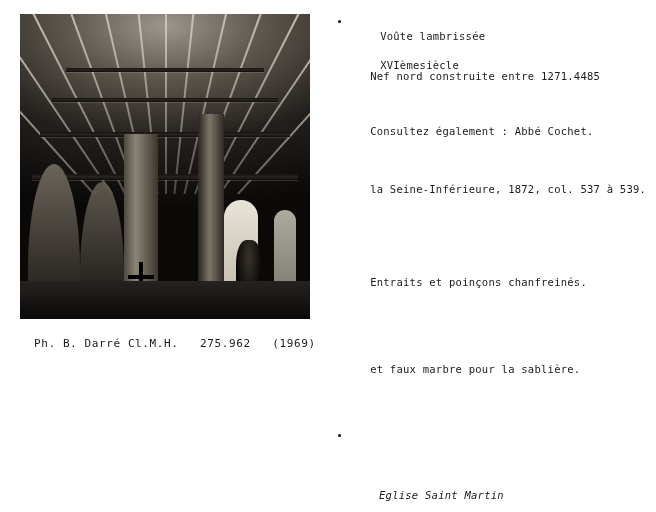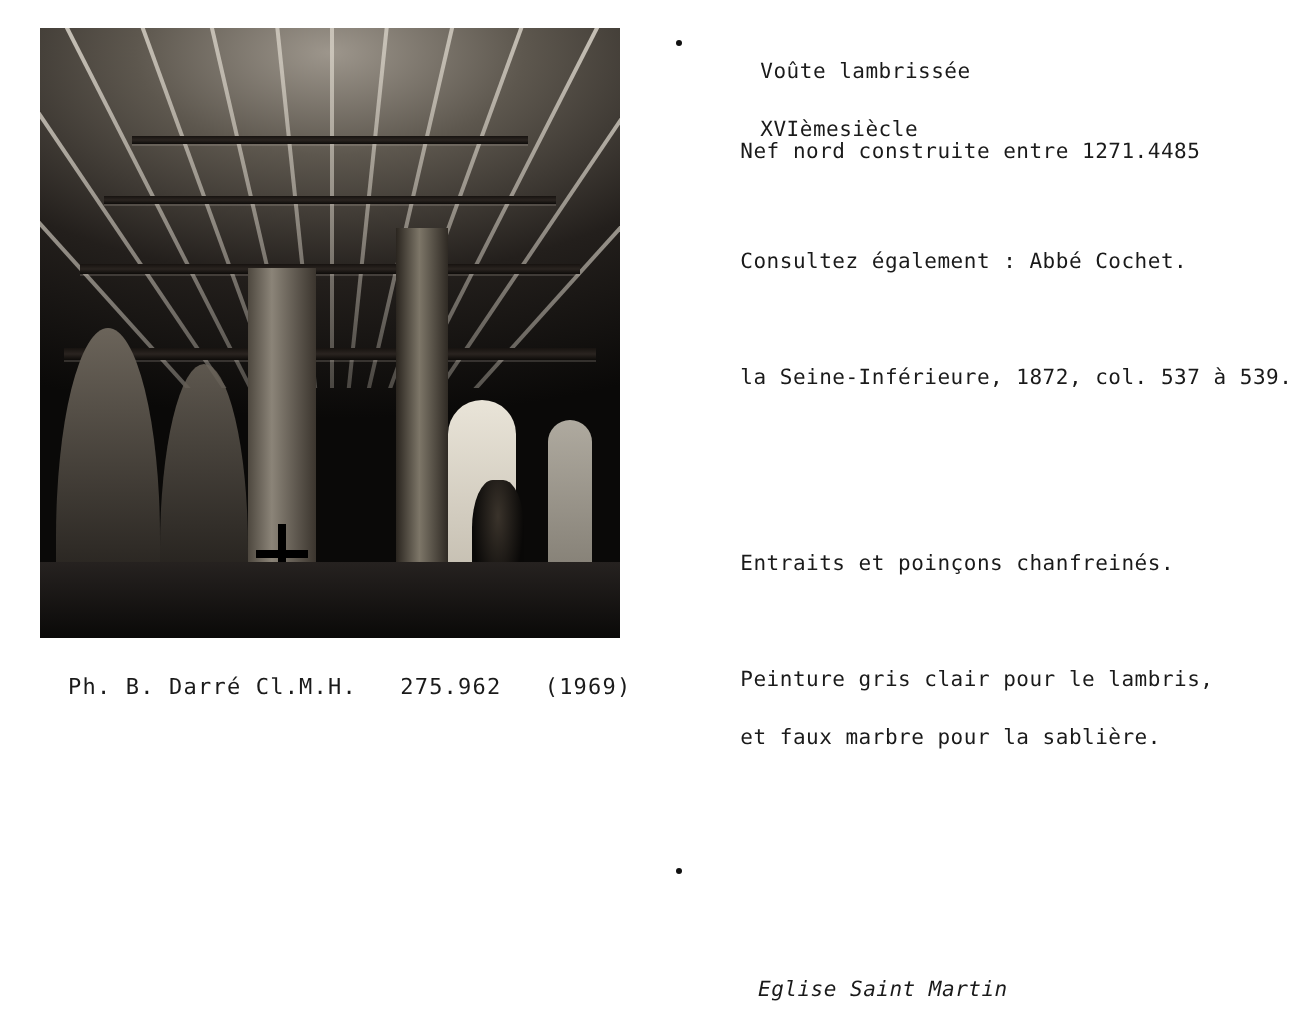--- a/index.html
+++ b/index.html
@@ -239,21 +239,21 @@
 
 <div class="typed" id="block-consult">
   <span>Consultez également : Abbé Cochet.</span><br>
   <br>
   <span>la Seine-Inférieure, 1872, col. 537 à 539.</span>
 </div>
 
 <div class="typed" id="block-notes">
   <span>Entraits et poinçons chanfreinés.</span><br>
   <br>
-  <span>Peinture gris clair pour le lambris,</span><br>
+  <br>
   <span>et faux marbre pour la sablière.</span>
 </div>
 
 <div class="typed" id="block-place">
   <br>
   <span class="ind1">Eglise Saint Martin</span>
   
 </div>
 
 </body></html>

